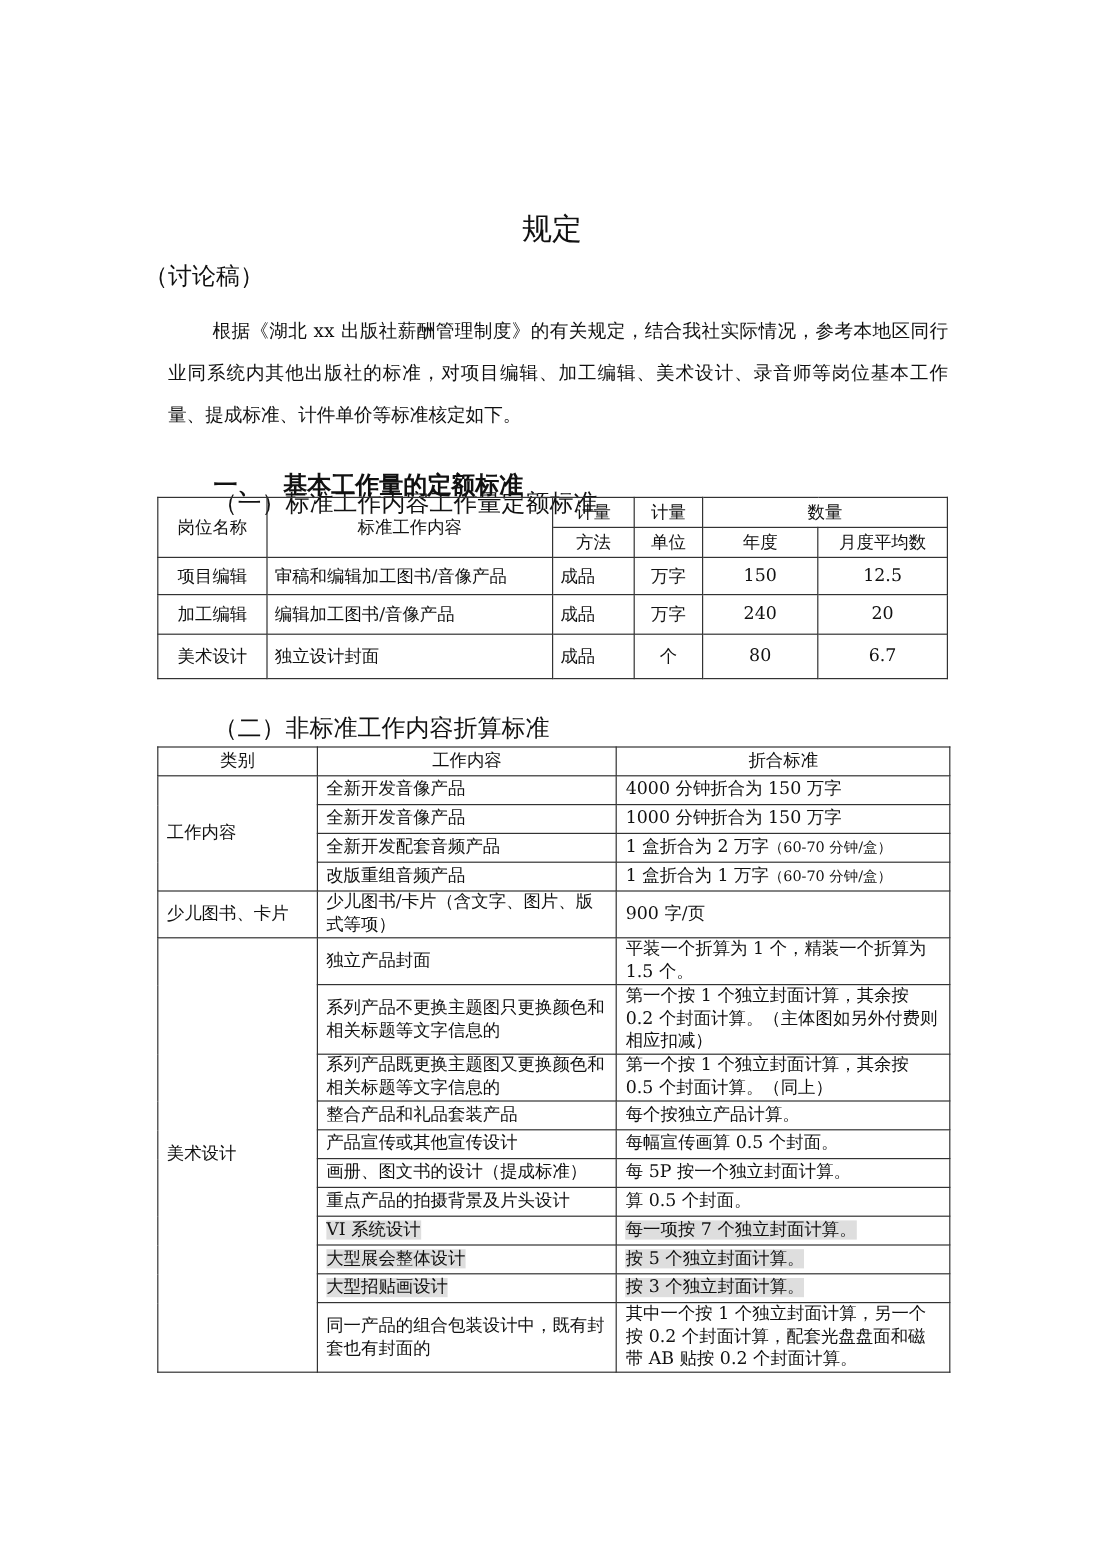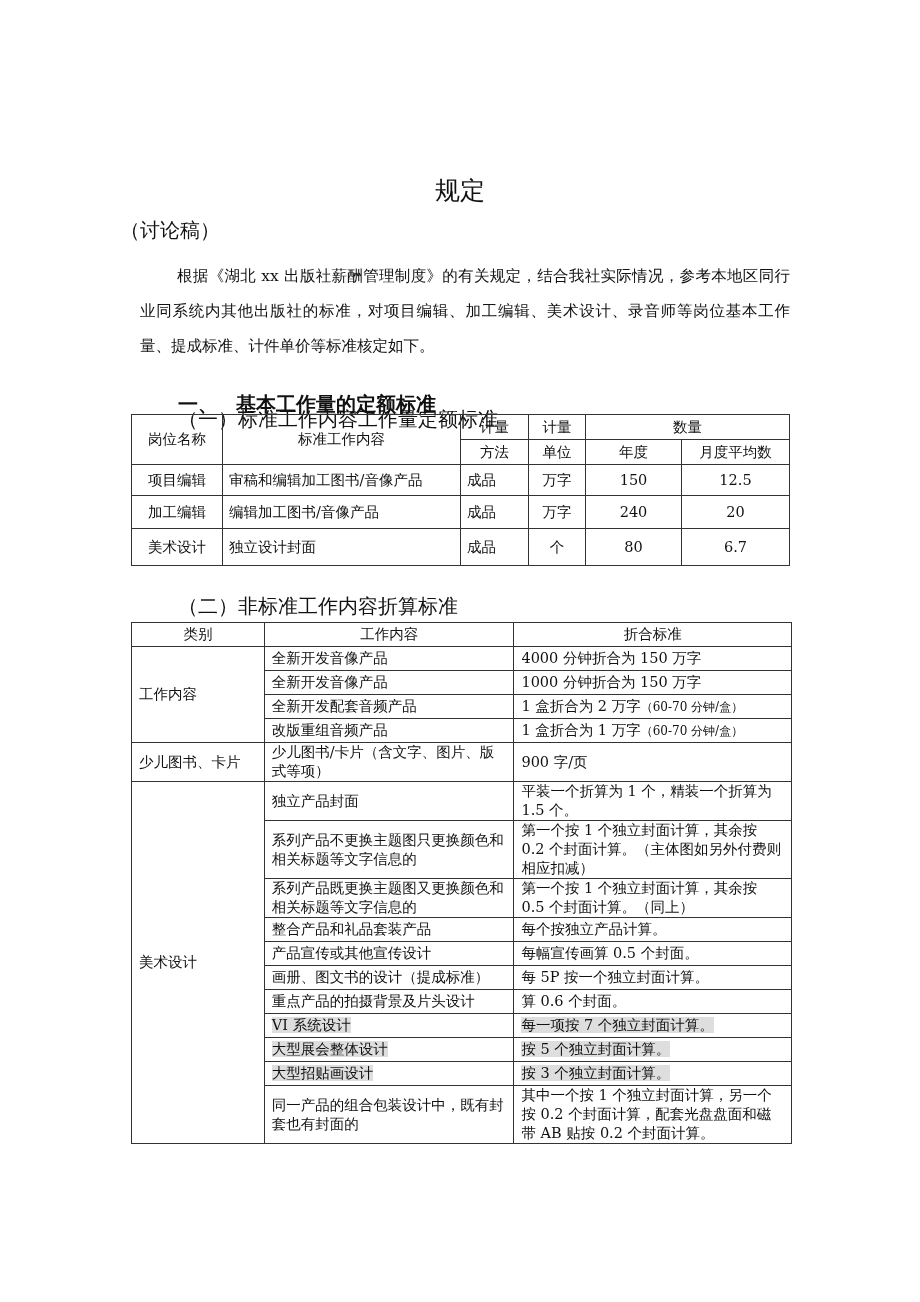--- a/index.html
+++ b/index.html
@@ -167,21 +167,21 @@
       <tr>
         <td><span>产品宣传或其他宣传设计</span></td>
         <td><span>每幅宣传画算 0.5 个封面。</span></td>
       </tr>
       <tr>
         <td><span>画册、图文书的设计（提成标准）</span></td>
         <td><span>每 5P 按一个独立封面计算。</span></td>
       </tr>
       <tr>
         <td><span>重点产品的拍摄背景及片头设计</span></td>
-        <td><span>算 0.6 个封面。</span></td>
+        <td><span>算 0.5 个封面。</span></td>
       </tr>
       <tr>
         <td><span class="hl">VI 系统设计</span></td>
         <td><span class="hl">每一项按 7 个独立封面计算。</span></td>
       </tr>
       <tr>
         <td><span class="hl">大型展会整体设计</span></td>
         <td><span class="hl">按 5 个独立封面计算。</span></td>
       </tr>
       <tr>

